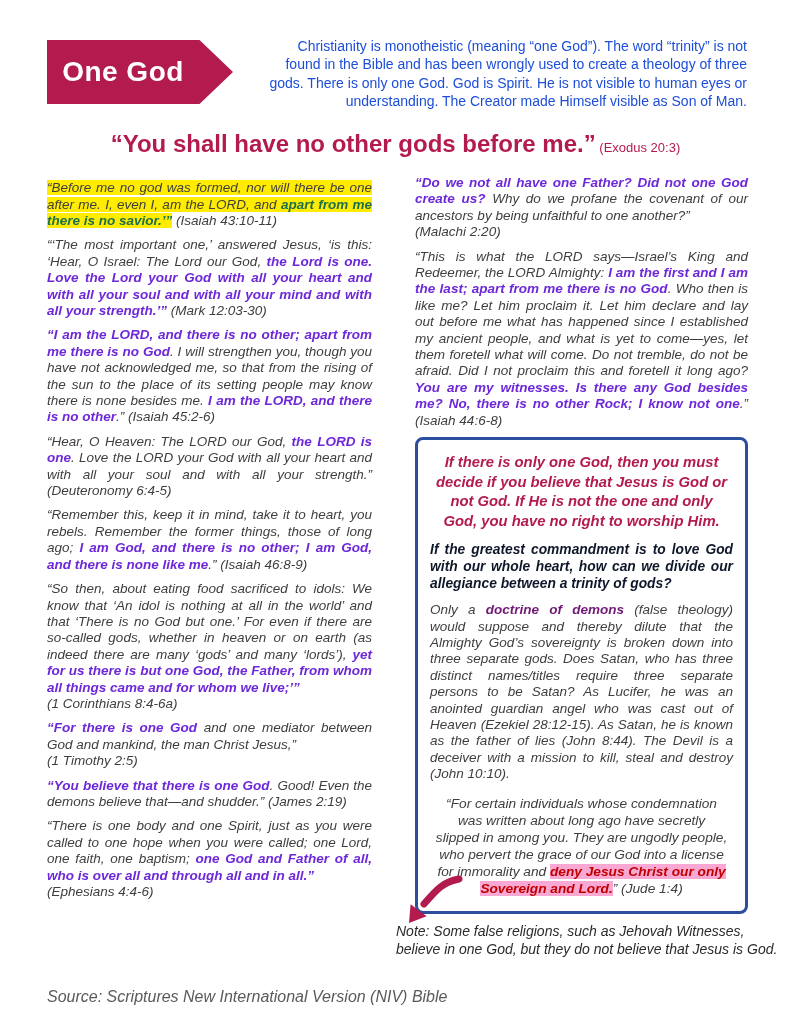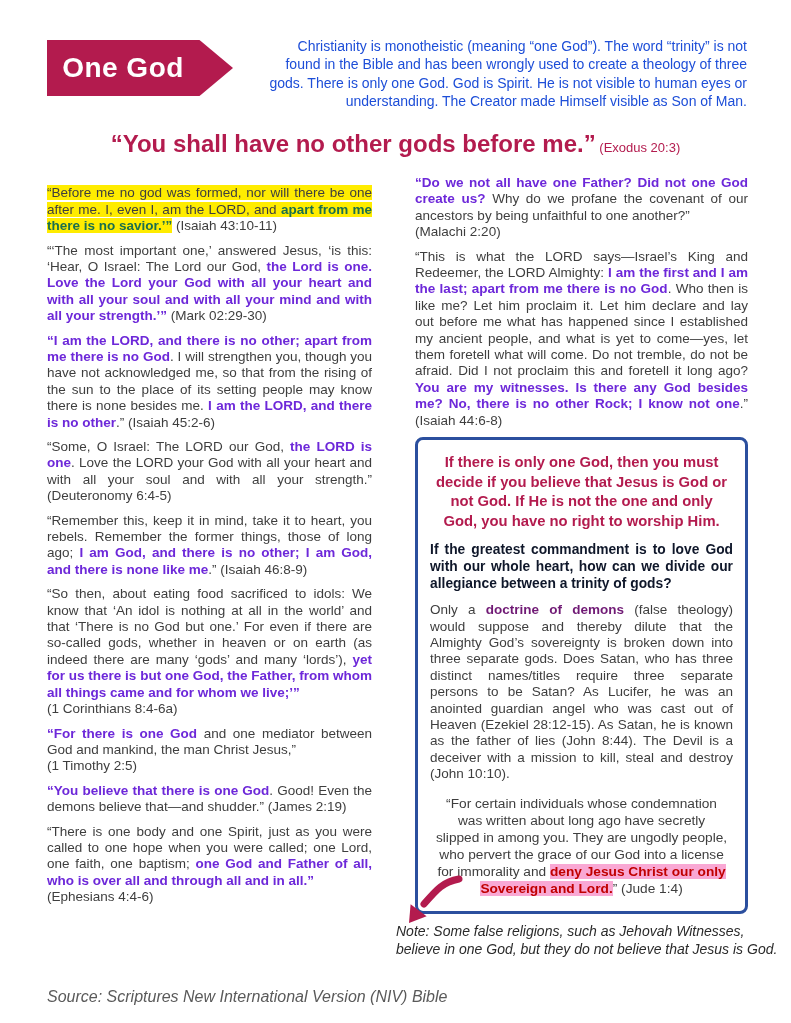--- a/index.html
+++ b/index.html
@@ -4,21 +4,21 @@
 <style>
   html,body { margin:0; padding:0; background:#ffffff; }
   .page {
     position:relative; width:791px; height:1023px; margin:0 auto;
     background:#ffffff; overflow:hidden;
     font-family:"Liberation Sans", sans-serif;
     color:#3e3e3e;
   }
   
   .banner {
-    position:absolute; left:47px; top:40px; width:186px; height:56px;
+    position:absolute; left:47px; top:40px; width:186px; height:64px;
     background:#b31b4e;
     clip-path:polygon(0 0, 82% 0, 100% 50%, 82% 100%, 0 100%);
     display:flex; align-items:center; justify-content:center;
     padding-right:34px; box-sizing:border-box;
   }
   .banner-label {
     color:#ffffff; font-size:28px; font-weight:bold; letter-spacing:0.5px;
     white-space:nowrap;
   }
   .intro {
@@ -27,21 +27,21 @@
   }
   .headline {
     position:absolute; top:130px; left:0; right:0; text-align:center;
     color:#b31b4e; white-space:nowrap;
   }
   .headline .quote { font-size:24px; font-weight:bold; }
   .headline .cite  { font-size:13px; font-weight:normal; }
   
   .columns {
     position:absolute; top:175px; left:47px; width:701px;
-    display:flex; gap:43px; align-items:flex-end;
+    display:flex; gap:43px; align-items:center;font-style:italic;
   }
   .col-left  { width:333px; }
   .col-right { width:341px; }
   .para { margin:0 0 8px 0; text-align:justify; font-size:13.5px; line-height:16.4px; }
   .para span { }
   .blue     { color:#6d28d9; font-weight:bold; }
   .hl       { background:#ffec00; }
   .green    { color:#1b6f4d; font-weight:bold; background:#ffec00; }
   .hlred    { color:#c00000; font-weight:bold; background:#f9a8d4; }
   .boldblack{ color:#701a75; font-weight:bold; }
@@ -82,23 +82,23 @@
 
   <div class="intro">Christianity is monotheistic (meaning “one God”). The word “trinity” is not found in the Bible and has been wrongly used to create a theology of three gods. There is only one God. God is Spirit. He is not visible to human eyes or understanding. The Creator made Himself visible as Son of Man.</div>
 
   <div class="headline">
     <span class="quote">“You shall have no other gods before me.”</span><span class="cite"> (Exodus 20:3)</span>
   </div>
 
   <div class="columns">
     <div class="col-left">
         <p class="para"><span class="hl">“Before me no god was formed, nor will there be one after me. I, even I, am the LORD, and </span><span class="green">apart from me there is no savior.’”</span><span> (Isaiah 43:10-11)</span></p>
-        <p class="para"><span>“‘The most important one,’ answered Jesus, ‘is this: ‘Hear, O Israel: The Lord our God, </span><span class="blue">the Lord is one. Love the Lord your God with all your heart and with all your soul and with all your mind and with all your strength.’”</span><span> (Mark 02:29-30)</span></p>
+        <p class="para"><span>“‘The most important one,’ answered Jesus, ‘is this: ‘Hear, O Israel: The Lord our God, </span><span class="blue">the Lord is one. Love the Lord your God with all your heart and with all your soul and with all your mind and with all your strength.’”</span><span> (Mark 12:03-30)</span></p>
         <p class="para"><span class="blue">“I am the LORD, and there is no other; apart from me there is no God</span><span>. I will strengthen you, though you have not acknowledged me, so that from the rising of the sun to the place of its setting people may know there is none besides me. </span><span class="blue">I am the LORD, and there is no other</span><span>.” (Isaiah 45:2-6)</span></p>
-        <p class="para"><span>“Some, O Israel: The LORD our God, </span><span class="blue">the LORD is one</span><span>.  Love the LORD your God with all your heart and with all your soul and with all your strength.” (Deuteronomy 6:4-5)</span></p>
+        <p class="para"><span>“Hear, O Heaven: The LORD our God, </span><span class="blue">the LORD is one</span><span>.  Love the LORD your God with all your heart and with all your soul and with all your strength.” (Deuteronomy 6:4-5)</span></p>
         <p class="para"><span>“Remember this, keep it in mind, take it to heart, you rebels. Remember the former things, those of long ago; </span><span class="blue">I am God, and there is no other; I am God, and there is none like me</span><span>.” (Isaiah 46:8-9)</span></p>
         <p class="para"><span>“So then, about eating food sacrificed to idols: We know that ‘An idol is nothing at all in the world’ and that ‘There is no God but one.’ For even if there are so-called gods, whether in heaven or on earth (as indeed there are many ‘gods’ and many ‘lords’), </span><span class="blue">yet for us there is but one God, the Father, from whom all things came and for whom we live;’”</span><br><span>(1 Corinthians 8:4-6a)</span></p>
         <p class="para"><span class="blue">“For there is one God</span><span> and one mediator between God and mankind, the man Christ Jesus,”</span><br><span>(1 Timothy 2:5)</span></p>
         <p class="para"><span class="blue">“You believe that there is one God</span><span>. Good! Even the demons believe that—and shudder.” (James 2:19)</span></p>
         <p class="para"><span>“There is one body and one Spirit, just as you were called to one hope when you were called; one Lord, one faith, one baptism; </span><span class="blue">one God and Father of all, who is over all and through all and in all.”</span><br><span>(Ephesians 4:4-6)</span></p>
       </div>
 
     <div class="col-right">
       <div>
           <p class="para"><span class="blue">“Do we not all have one Father? Did not one God create us?</span><span> Why do we profane the covenant of our ancestors by being unfaithful to one another?”</span><br><span>(Malachi 2:20)</span></p>

